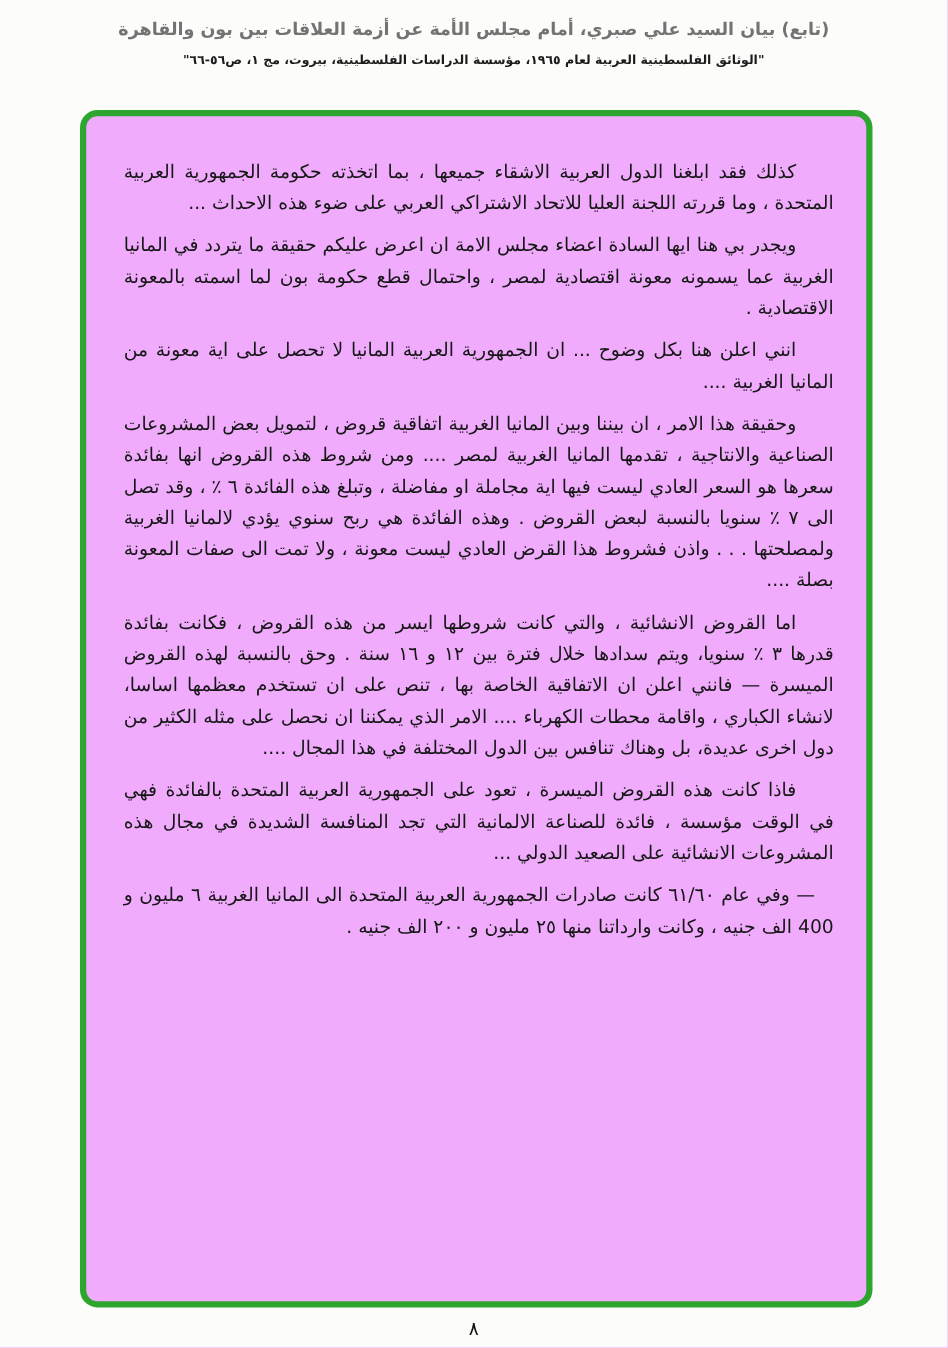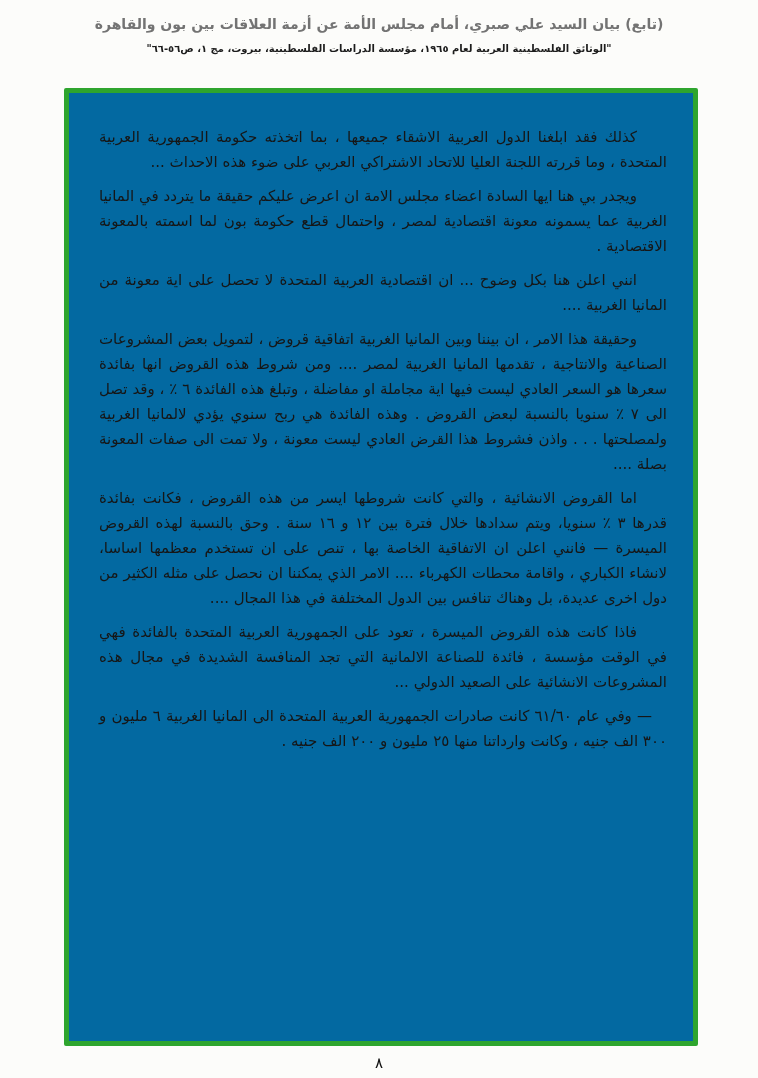--- a/index.html
+++ b/index.html
@@ -30,22 +30,22 @@
     color: #1c1c1c;
     margin-top: 11px;
   }
   .page-frame {
     position: absolute;
     left: 64px;
     top: 88px;
     width: 634px;
     height: 958px;
     border: 5px solid #2ea52e;
-    border-radius: 2px;
-    background: #0369a1;
+    border-radius: 14px;
+    background: #f0abfc;
     overflow: hidden;
   }
   .page-content {
     direction: rtl;
     text-align: justify;
     padding: 32px 26px 20px 30px;
     font-size: 15px;
     line-height: 25px;
     color: #161616;
   }
@@ -72,21 +72,21 @@
 
 <header class="header">
   <div class="doc-title">(تابع) بيان السيد علي صبري، أمام مجلس الأمة عن أزمة العلاقات بين بون والقاهرة</div>
   <div class="doc-source">"الوثائق الفلسطينية العربية لعام ١٩٦٥، مؤسسة الدراسات الفلسطينية، بيروت، مج ١، ص٥٦-٦٦"</div>
 </header>
 
 <div class="page-frame">
   <div class="page-content">
     <p>كذلك فقد ابلغنا الدول العربية الاشقاء جميعها ، بما اتخذته حكومة الجمهورية العربية المتحدة ، وما قررته اللجنة العليا للاتحاد الاشتراكي العربي على ضوء هذه الاحداث ...</p>
     <p>ويجدر بي هنا ايها السادة اعضاء مجلس الامة ان اعرض عليكم حقيقة ما يتردد في المانيا الغربية عما يسمونه معونة اقتصادية لمصر ، واحتمال قطع حكومة بون لما اسمته بالمعونة الاقتصادية .</p>
-    <p>انني اعلن هنا بكل وضوح ... ان اقتصادية العربية المتحدة لا تحصل على اية معونة من المانيا الغربية ....</p>
+    <p>انني اعلن هنا بكل وضوح ... ان الجمهورية العربية المانيا لا تحصل على اية معونة من المانيا الغربية ....</p>
     <p>وحقيقة هذا الامر ، ان بيننا وبين المانيا الغربية اتفاقية قروض ، لتمويل بعض المشروعات الصناعية والانتاجية ، تقدمها المانيا الغربية لمصر .... ومن شروط هذه القروض انها بفائدة سعرها هو السعر العادي ليست فيها اية مجاملة او مفاضلة ، وتبلغ هذه الفائدة ٦ ٪ ، وقد تصل الى ٧ ٪ سنويا بالنسبة لبعض القروض . وهذه الفائدة هي ربح سنوي يؤدي لالمانيا الغربية ولمصلحتها . . . واذن فشروط هذا القرض العادي ليست معونة ، ولا تمت الى صفات المعونة بصلة ....</p>
     <p>اما القروض الانشائية ، والتي كانت شروطها ايسر من هذه القروض ، فكانت بفائدة قدرها ٣ ٪ سنويا، ويتم سدادها خلال فترة بين ١٢ و ١٦ سنة . وحق بالنسبة لهذه القروض الميسرة — فانني اعلن ان الاتفاقية الخاصة بها ، تنص على ان تستخدم معظمها اساسا، لانشاء الكباري ، واقامة محطات الكهرباء .... الامر الذي يمكننا ان نحصل على مثله الكثير من دول اخرى عديدة، بل وهناك تنافس بين الدول المختلفة في هذا المجال ....</p>
     <p>فاذا كانت هذه القروض الميسرة ، تعود على الجمهورية العربية المتحدة بالفائدة فهي في الوقت مؤسسة ، فائدة للصناعة الالمانية التي تجد المنافسة الشديدة في مجال هذه المشروعات الانشائية على الصعيد الدولي ...</p>
-    <p class="bullet">— وفي عام ٦١/٦٠ كانت صادرات الجمهورية العربية المتحدة الى المانيا الغربية ٦ مليون و ٣٠٠ الف جنيه ، وكانت وارداتنا منها ٢٥ مليون و ٢٠٠ الف جنيه .</p>
+    <p class="bullet">— وفي عام ٦١/٦٠ كانت صادرات الجمهورية العربية المتحدة الى المانيا الغربية ٦ مليون و 400 الف جنيه ، وكانت وارداتنا منها ٢٥ مليون و ٢٠٠ الف جنيه .</p>
   </div>
 </div>
 
 <div class="page-number">٨</div>
 
 </body></html>

